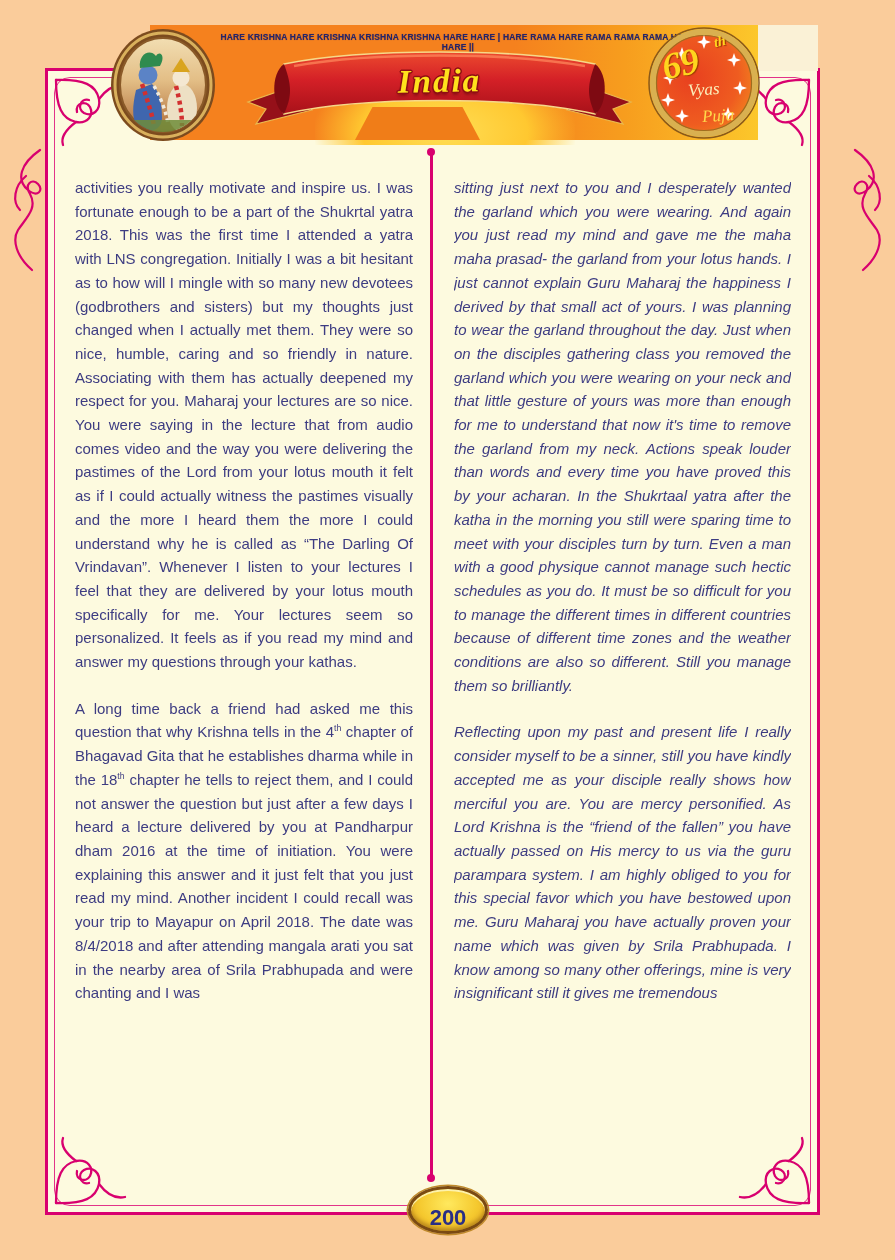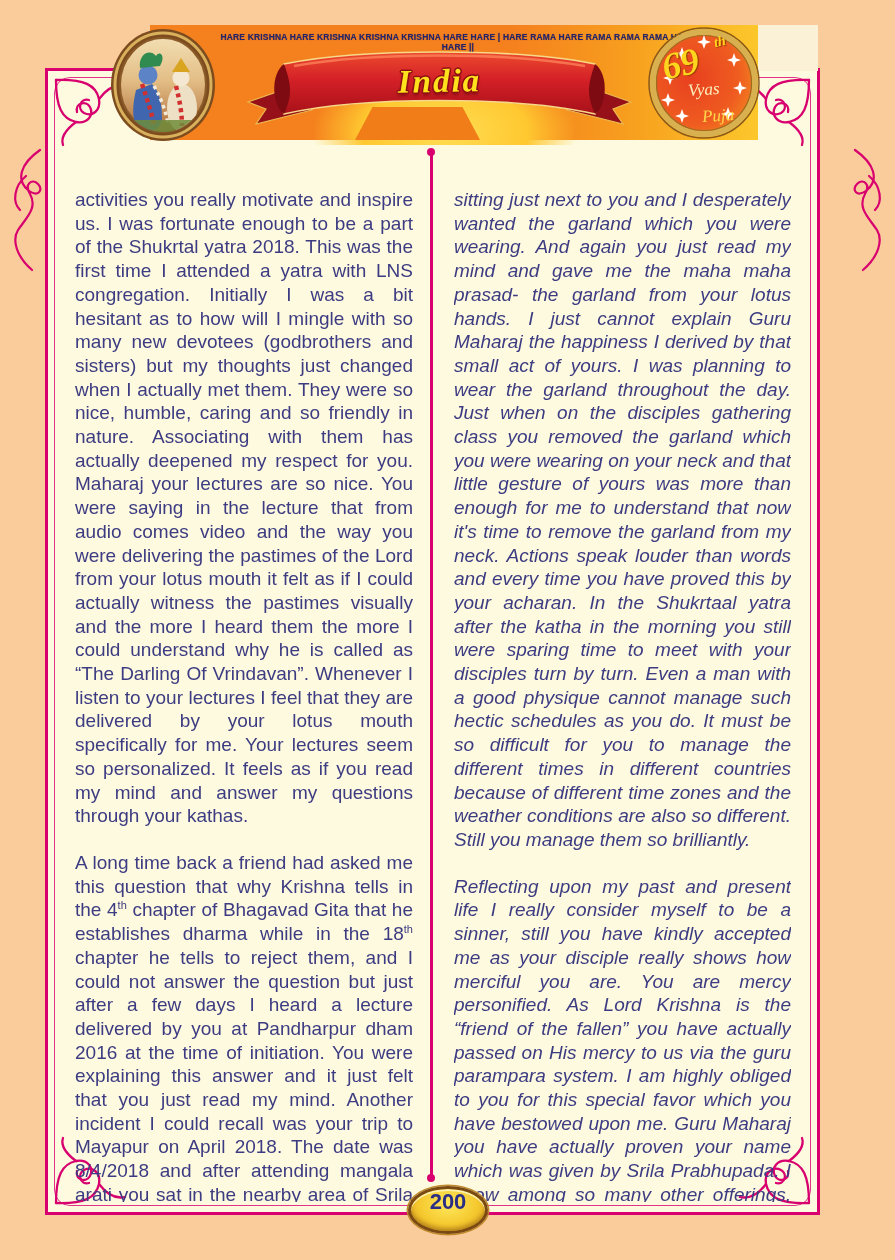--- a/index.html
+++ b/index.html
@@ -83,36 +83,36 @@
   }
   .divider::before, .divider::after {
     content:""; position:absolute; left:-2.8px; width:8px; height:8px;
     border-radius:50%; background:#D8006F;
   }
   .divider::before { top:-4px; }
   .divider::after  { bottom:-4px; }
 
   
   .col {
-    position:absolute; top:188px; height:1014px; overflow:hidden; z-index:3;
-    color:#3D3C82; font-size:19px; line-height:23.7px; text-align:justify;
+    position:absolute; top:176px; height:1014px; overflow:hidden; z-index:3;
+    color:#3D3C82; font-size:15px; line-height:23.7px; text-align:justify;
   }
   .col-left  { left:75px;  width:338px; }
   .col-right { left:454px; width:337px;font-style:italic; }
   .col p { margin:0 0 23px 0; }
   .col sup { font-size:.58em; vertical-align:super; line-height:0; }
 
   
   .page-num {
     position:absolute; left:408px; top:1186px; width:80px; height:48px; z-index:7;
     border-radius:50%;
     background:radial-gradient(ellipse at 50% 35%, #FFE95E 0%, #F5C92F 55%, #E3A41F 100%);
     border:3px solid #7A4A12;
     box-shadow:0 0 0 1.5px #C08A2A, inset 0 2px 0 rgba(255,250,200,.8), inset 0 -3px 4px rgba(120,70,10,.45);
-    display:flex; align-items:flex-start; justify-content:center;
+    display:flex; align-items:flex-end; justify-content:center;
     font-weight:bold; font-size:22px; color:#2A2F85;
   }
 </style>
 </head>
 <body>
 
 <div class="page">
 
   <svg class="margin-swirl ms-left" viewBox="0 0 40 130">
     <g fill="none" stroke="#D8006F" stroke-width="2.2" stroke-linecap="round">

